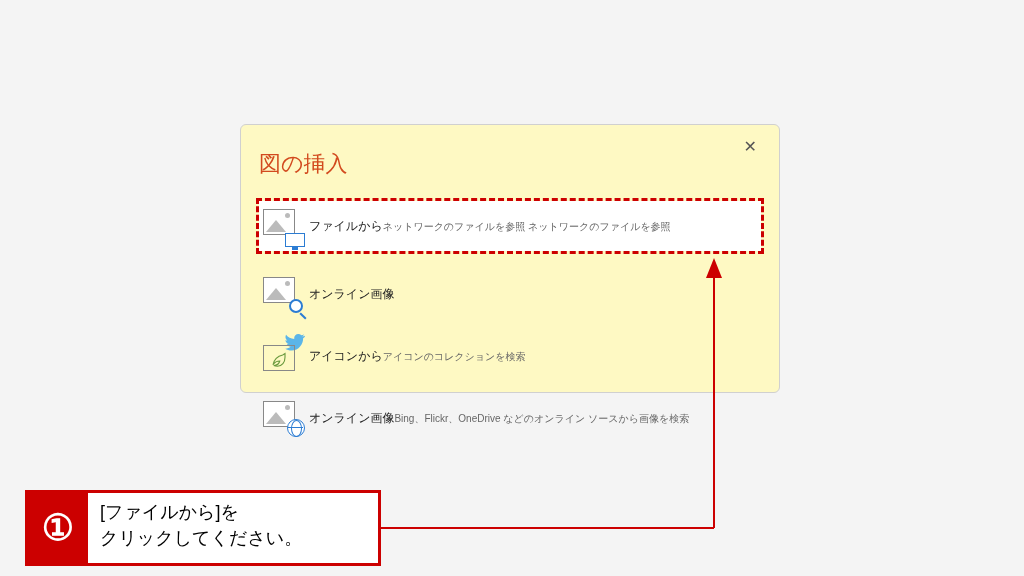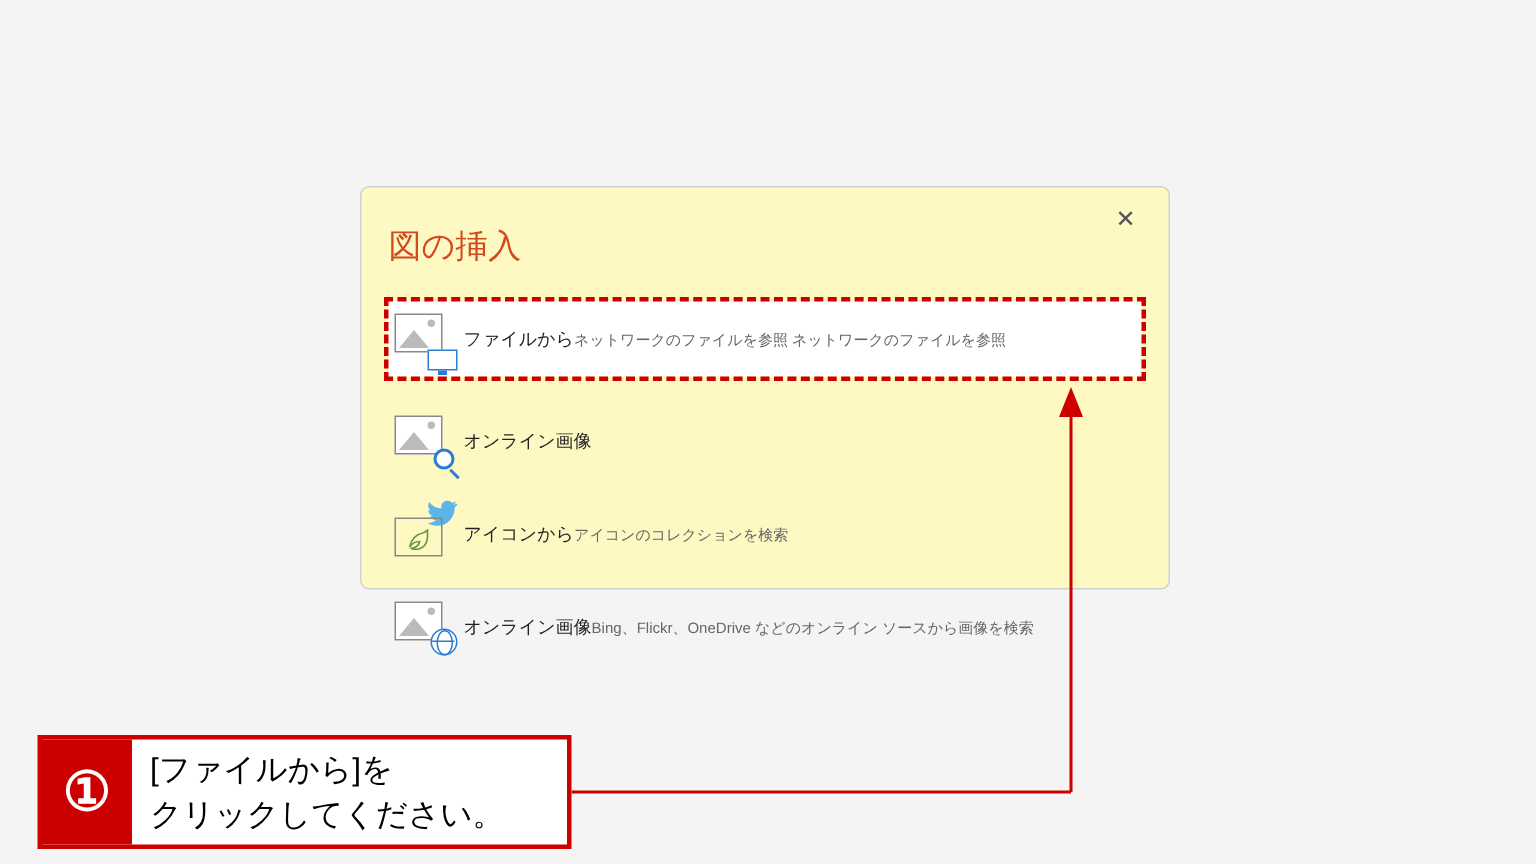--- a/index.html
+++ b/index.html
@@ -185,21 +185,21 @@
       color: #fff;
       width: 60px;
       display: flex;
       align-items: center;
       justify-content: center;
       font-size: 36px;
       font-weight: 700;
     }
     .callout-text {
       padding: 6px 12px;
-      font-size: 21px;
+      font-size: 18px;
       color: #000;
       line-height: 1.45;
       white-space: pre-line;
     }
     .arrowline {
       position: absolute;
       pointer-events: none;
     }
   </style>
 </head>

